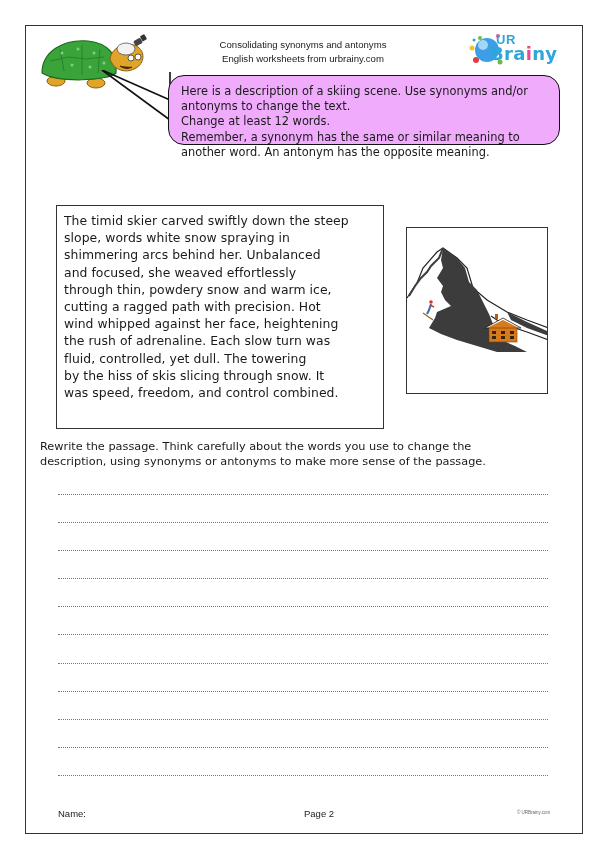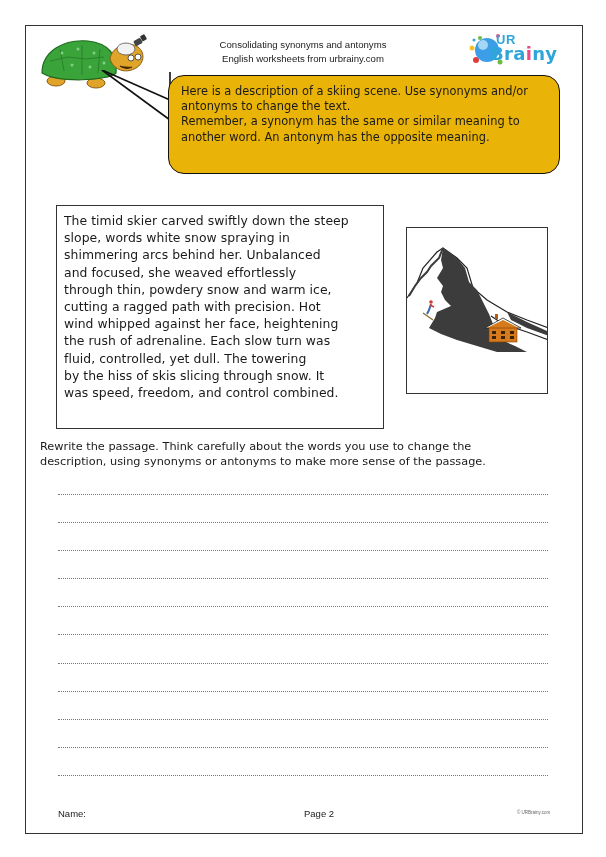--- a/index.html
+++ b/index.html
@@ -25,22 +25,22 @@
     }
     .logo-text-brainy {
       position: absolute; left: 490px; top: 43px; font-family: "DejaVu Sans", sans-serif;
       font-size: 18px; font-weight: bold; letter-spacing: 0.3px;
     }
     .logo-text-brainy span:nth-child(1) { color: #2fa6d9; }
     .logo-text-brainy span:nth-child(2) { color: #e94b8a; }
     .logo-text-brainy span:nth-child(3) { color: #2fa6d9; }
 
     .bubble {
-      position: absolute; left: 168px; top: 75px; width: 392px; height: 99px;
-      border: 1.6px solid #111; border-radius: 16px; background: #eab308;
+      position: absolute; left: 168px; top: 75px; width: 392px; height: 70px;
+      border: 1.6px solid #111; border-radius: 16px; background: #f0abfc;
       padding: 8px 12px 0 12px;
       font-size: 11.4px; line-height: 15.2px; color: #1a1a1a;
     }
     .bubble-tail { position: absolute; left: 100px; top: 70px; width: 80px; height: 55px; }
 
     .passage-box {
       position: absolute; left: 56px; top: 205px; width: 328px; height: 224px;
       border: 1.3px solid #333; padding: 6px 6px 8px 7px;
       font-size: 12.4px; line-height: 17.2px; color: #1a1a1a; letter-spacing: 0.05px;
     }
@@ -121,20 +121,21 @@
 </div>
 
 <svg class="bubble-tail" viewBox="0 0 80 55">
   <path d="M2 0 L70 30 L70 2" fill="none" stroke="#111" stroke-width="1.6"></path>
   <path d="M2 0 L70 50" fill="none" stroke="#111" stroke-width="1.6"></path>
 </svg>
 
 <div class="bubble">
   <div>Here is a description of a skiing scene. Use synonyms and/or</div>
   <div>antonyms  to change the text.</div>
+  <div>Change at least 12 words.</div>
   <div>Remember, a synonym has the same or similar meaning to</div>
   <div>another word. An antonym has the opposite meaning.</div>
 </div>
 
 <div class="passage-box">
   <div>The timid skier carved swiftly down the steep</div>
   <div>slope, words white snow spraying in</div>
   <div>shimmering arcs behind her. Unbalanced</div>
   <div>and focused, she weaved effortlessly</div>
   <div>through thin, powdery snow and warm ice,</div>

